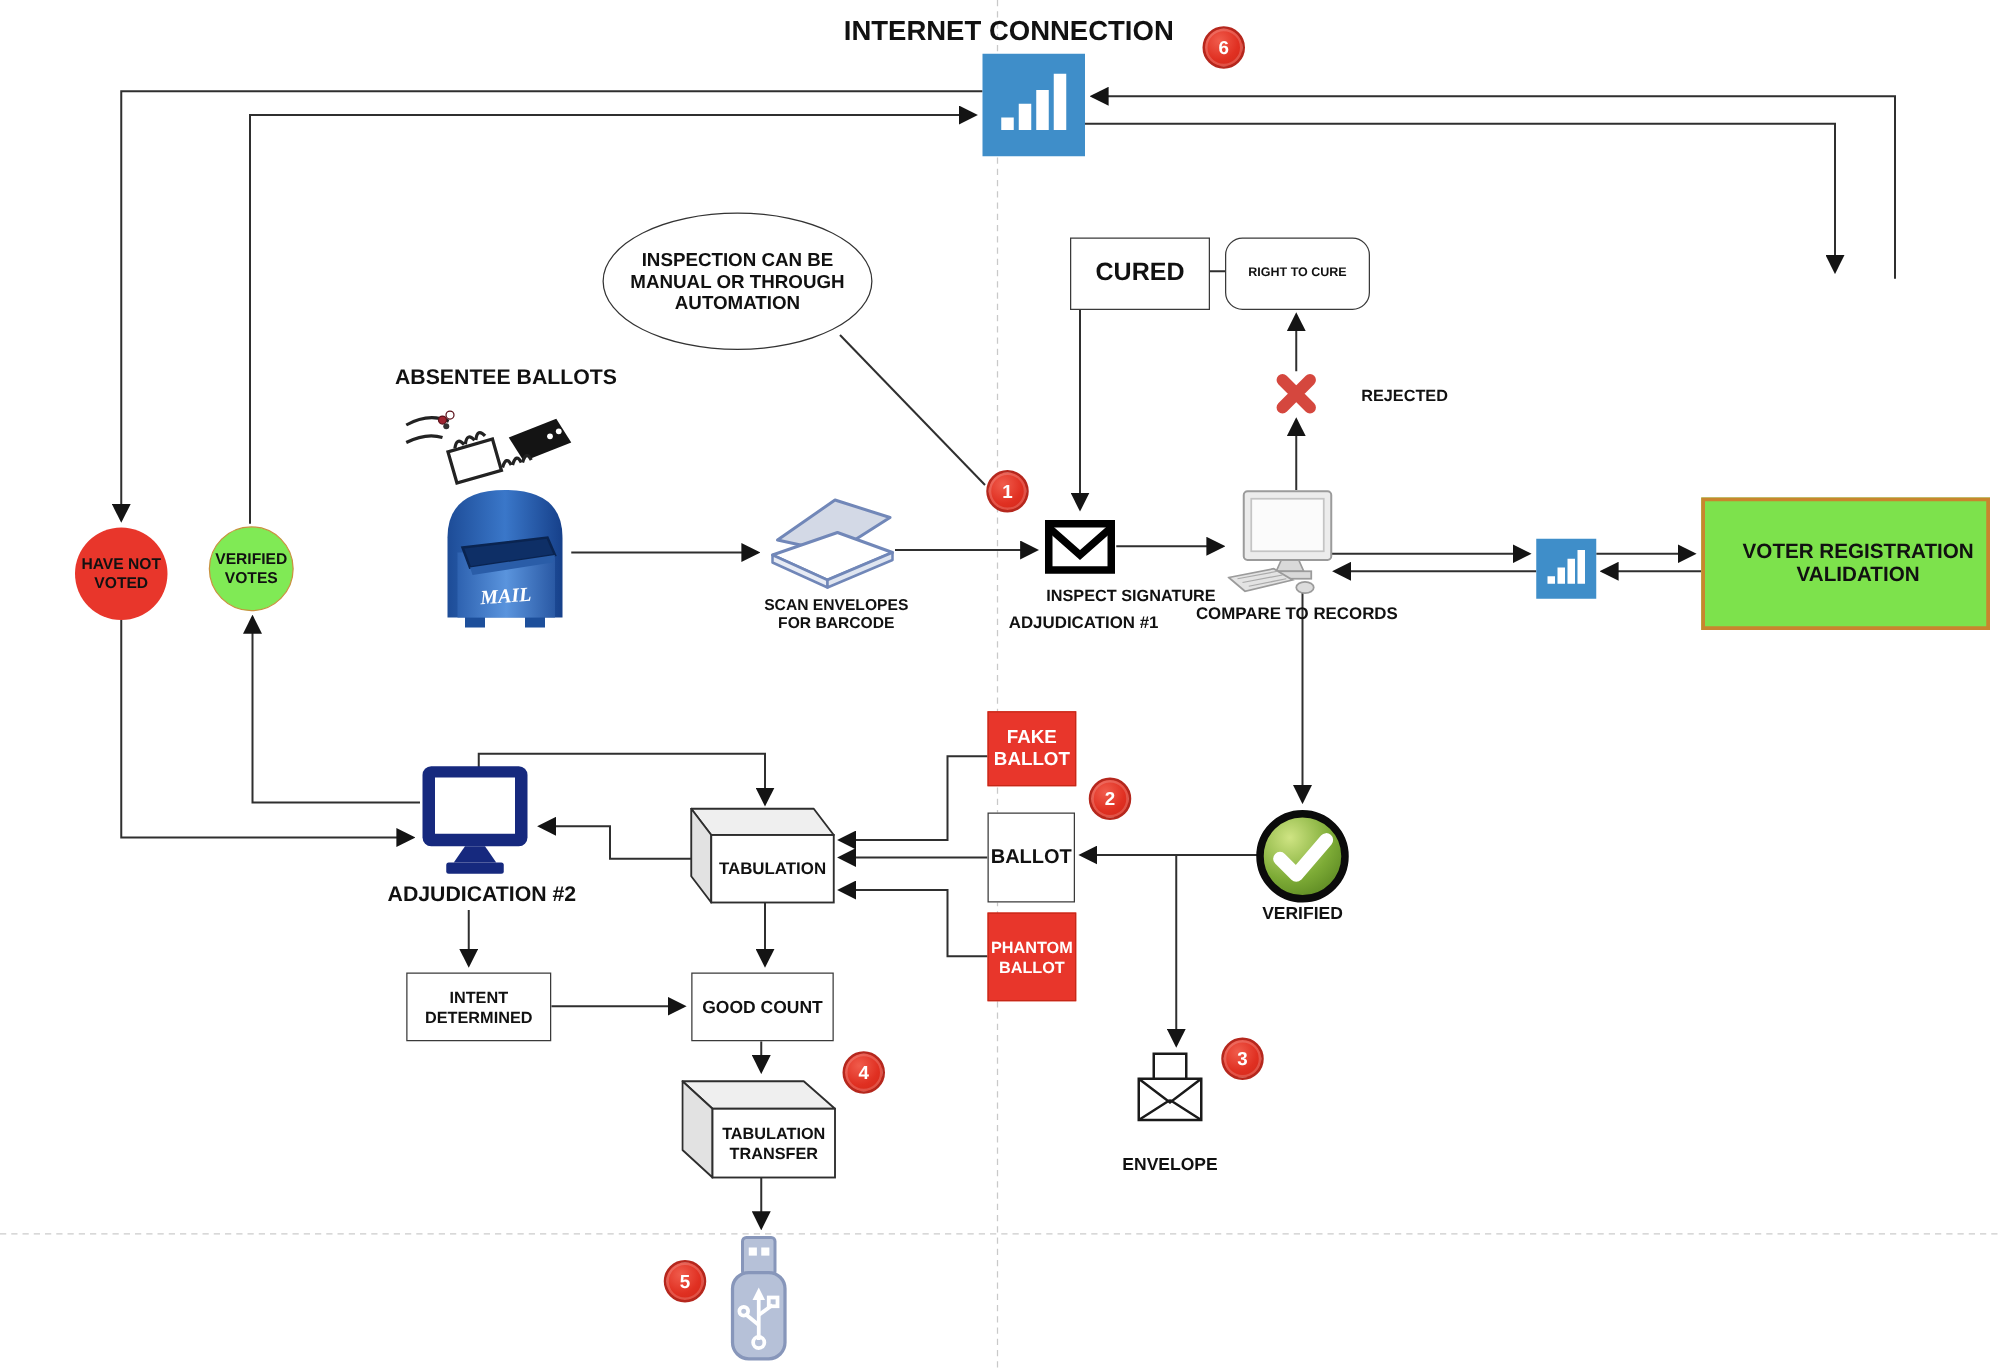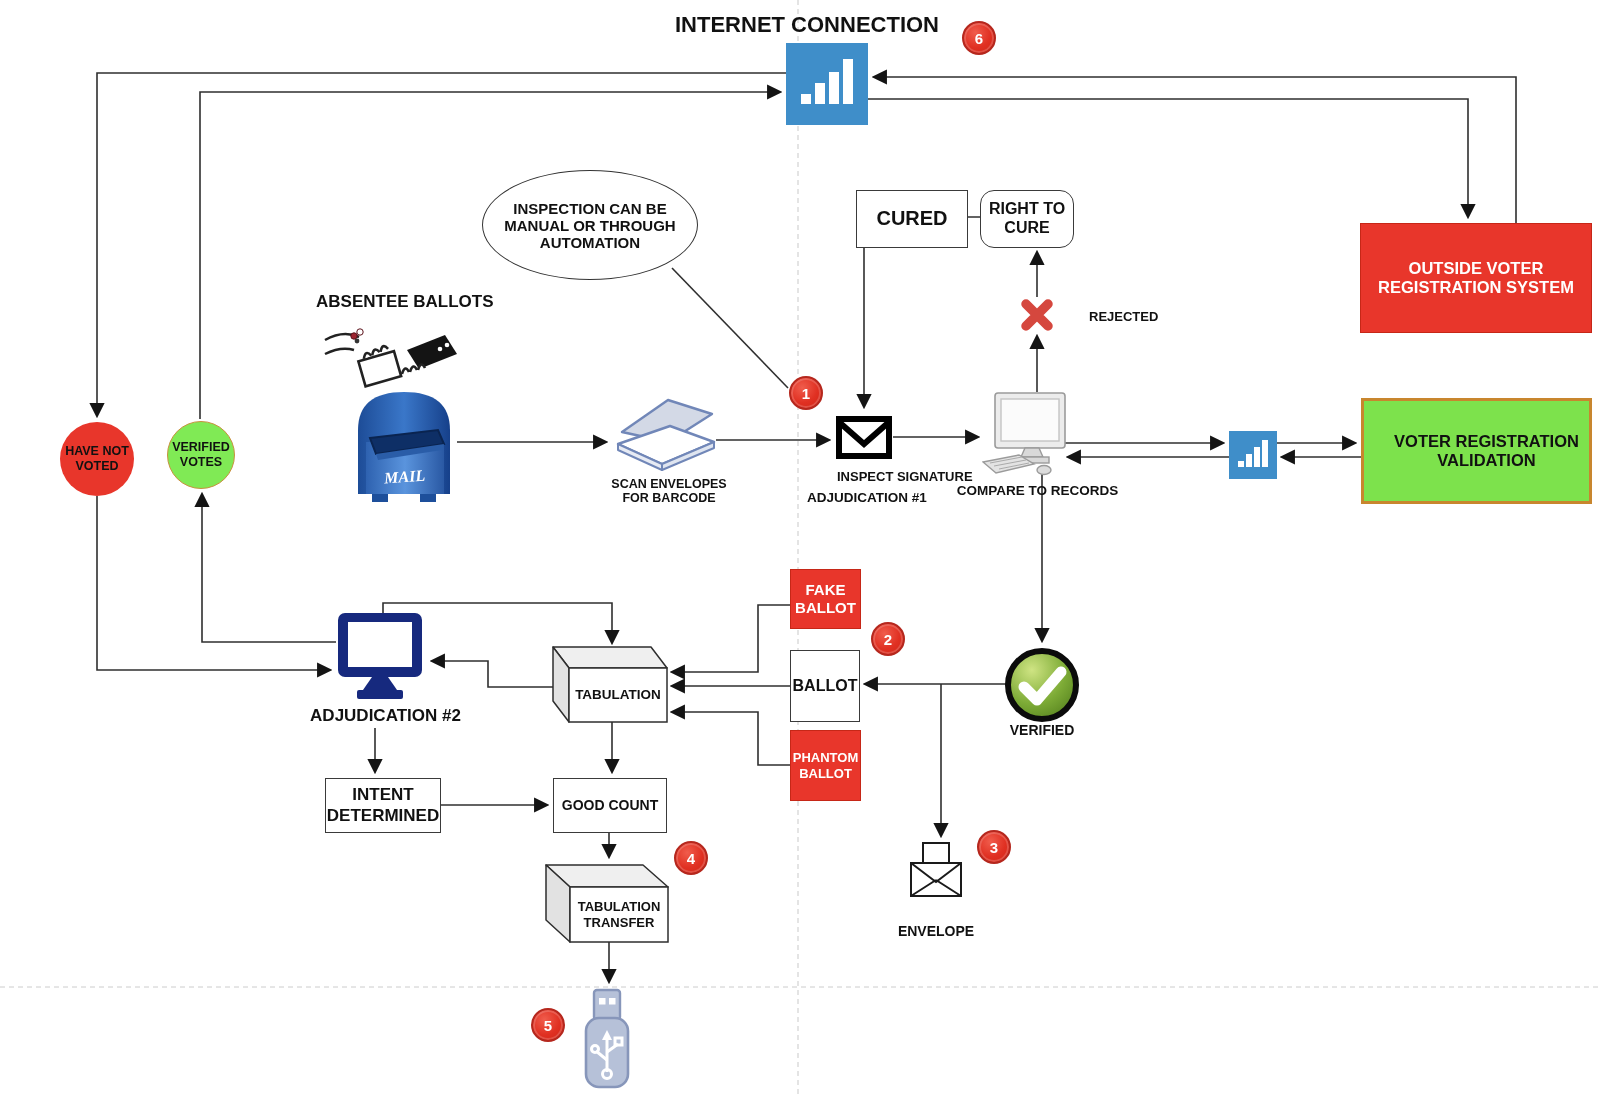--- a/index.html
+++ b/index.html
@@ -161,21 +161,21 @@
     </svg>
   </div>
   <div class="lbl" style="left:596px;top:477px;width:146px;text-align:center;font-size:12.5px;">SCAN ENVELOPES
 FOR BARCODE</div>
 
   <div class="ellipse" style="left:482px;top:170px;width:216px;height:110px;font-size:15px;white-space:pre-line;">INSPECTION CAN BE
 MANUAL OR THROUGH
 AUTOMATION</div>
 
   <div class="node rect" style="left:808px;top:190px;width:112px;height:58px;font-size:20px;margin-left:48px;">CURED</div>
-  <div class="node rect round" style="left:980px;top:190px;width:94px;height:58px;font-size:16px;">RIGHT TO CURE</div>
+  <div class="node rect round" style="left:980px;top:190px;width:116px;height:58px;font-size:10px;">RIGHT TO CURE</div>
 
   <div class="lyr" style="left:1018px;top:296px;">
     <svg width="38" height="38" viewBox="0 0 38 38">
       <path d="M8 8 L30 30 M30 8 L8 30" stroke="#d5473e" stroke-width="9.5" stroke-linecap="round" fill="none"></path>
     </svg>
   </div>
   <div class="lbl" style="left:1062px;top:309px;font-size:13px;padding-left:27px;">REJECTED</div>
 
   <div class="lyr" style="left:835px;top:413px;">
     <svg width="58" height="50" viewBox="0 0 58 50">
@@ -195,22 +195,20 @@
       <rect x="19" y="7" width="58" height="42" fill="#fbfbfb" stroke="#c4c4c4" stroke-width="1.4"></rect>
       <polygon points="43,56 57,56 61,65 39,65" fill="#d9d9d9" stroke="#9b9b9b" stroke-width="1.4"></polygon>
       <rect x="35" y="65" width="32" height="6" fill="#d9d9d9" stroke="#9b9b9b" stroke-width="1.4"></rect>
       <polygon points="1,70 37,63 52,72 14,81" fill="#e3e3e3" stroke="#9b9b9b" stroke-width="1.4"></polygon>
       <path d="M8 71 L40 65 M12 74 L44 68 M17 77 L47 71" stroke="#aaa" stroke-width="1"></path>
       <ellipse cx="62" cy="78" rx="7" ry="4.5" fill="#dcdcdc" stroke="#9b9b9b" stroke-width="1.4"></ellipse>
     </svg>
   </div>
   <div class="lbl" style="left:950px;top:483px;width:175px;text-align:center;font-size:13.5px;">COMPARE TO RECORDS</div>
 
-  <div class="node redbox" style="left:1360px;top:223px;width:232px;height:110px;font-size:16.5px;">OUTSIDE VOTER
-REGISTRATION SYSTEM</div>
 
   <div class="bluetile" style="left:1229px;top:431px;width:48px;height:48px;">
     <svg width="48" height="48" viewBox="0 0 48 48">
       <g fill="#fff">
         <rect x="9" y="30" width="6" height="6"></rect>
         <rect x="17" y="23" width="6" height="13"></rect>
         <rect x="25" y="16" width="6" height="20"></rect>
         <rect x="33" y="9" width="6" height="27"></rect>
       </g>
     </svg>
@@ -255,21 +253,21 @@
   <div class="lyr" style="left:336px;top:611px;">
     <svg width="88" height="90" viewBox="0 0 88 90">
       <rect x="2" y="2" width="84" height="64" rx="7" fill="#16297e"></rect>
       <rect x="12" y="11" width="64" height="45" fill="#ffffff"></rect>
       <polygon points="36,66 52,66 61,79 27,79" fill="#16297e"></polygon>
       <rect x="21" y="79" width="46" height="9" rx="2" fill="#16297e"></rect>
     </svg>
   </div>
   <div class="lbl" style="left:298px;top:706px;width:175px;text-align:center;font-size:17px;">ADJUDICATION #2</div>
 
-  <div class="node rect" style="left:325px;top:778px;width:116px;height:55px;font-size:17px;">INTENT
+  <div class="node rect" style="left:325px;top:778px;width:116px;height:55px;font-size:13px;">INTENT
 DETERMINED</div>
   <div class="node rect" style="left:553px;top:778px;width:114px;height:55px;font-size:14px;">GOOD COUNT</div>
 
   <div class="lyr" style="left:545px;top:863px;">
     <svg width="124" height="81" viewBox="0 0 124 81">
       <polygon points="25,24 1,2 98,2 123,24" fill="#efefef" stroke="#2e2e2e" stroke-width="1.5" stroke-linejoin="round"></polygon>
       <polygon points="1,2 1,57 25,79 25,24" fill="#e2e2e2" stroke="#2e2e2e" stroke-width="1.5" stroke-linejoin="round"></polygon>
       <rect x="25" y="24" width="98" height="55" fill="#ffffff" stroke="#2e2e2e" stroke-width="1.5"></rect>
     </svg>
   </div>

